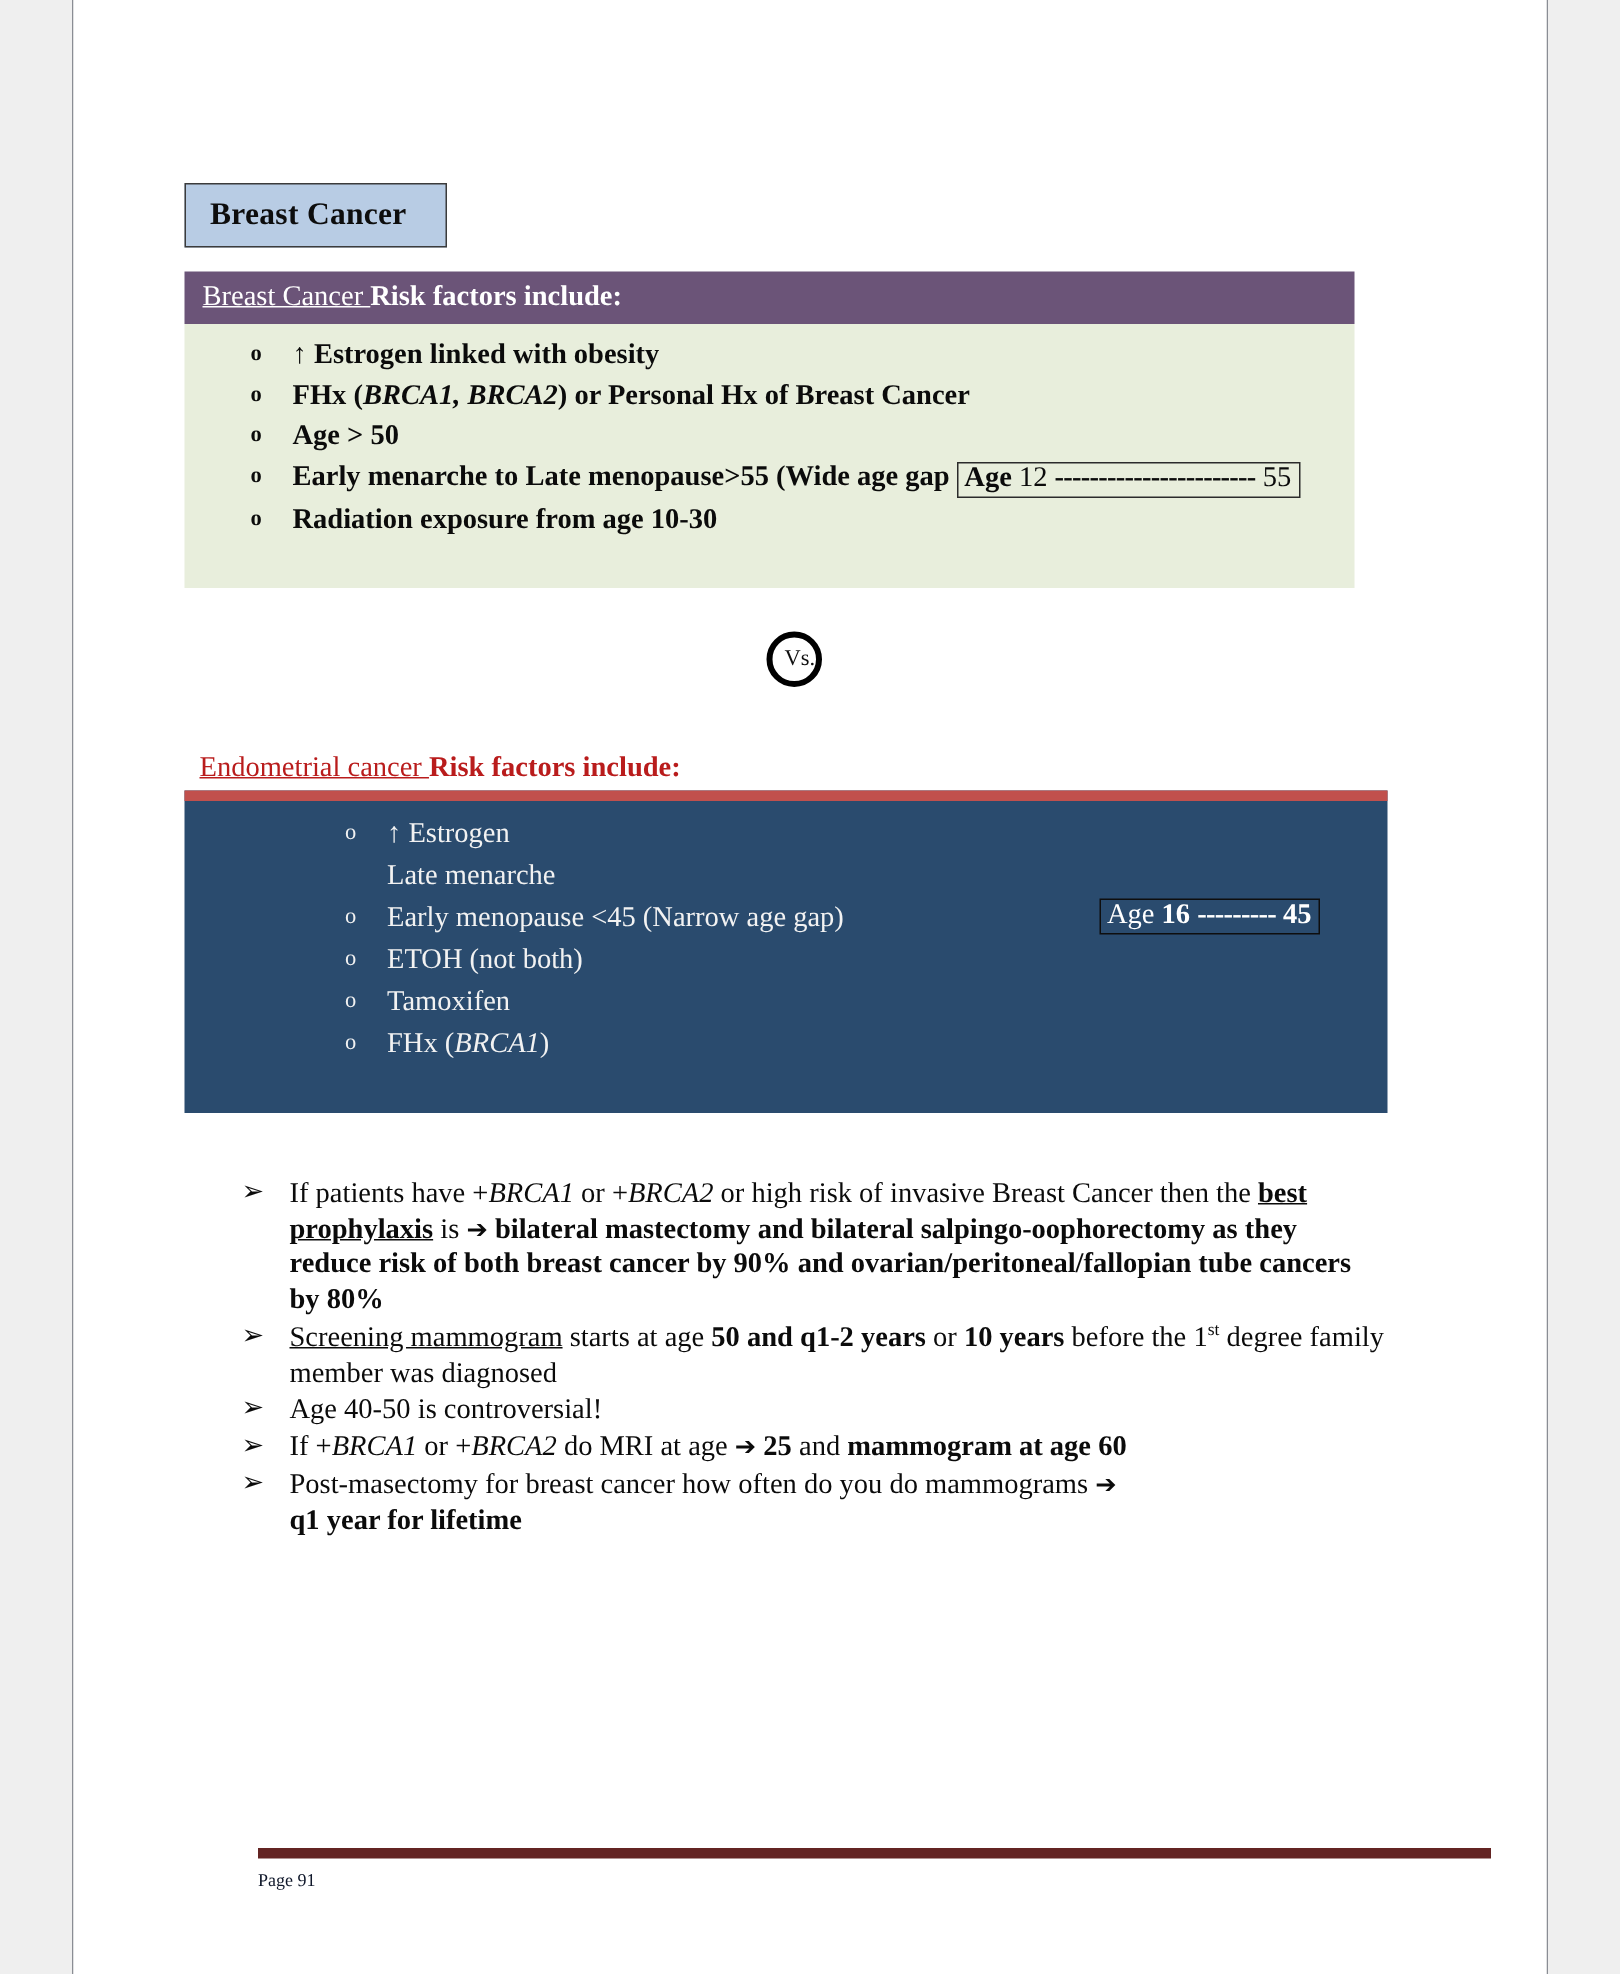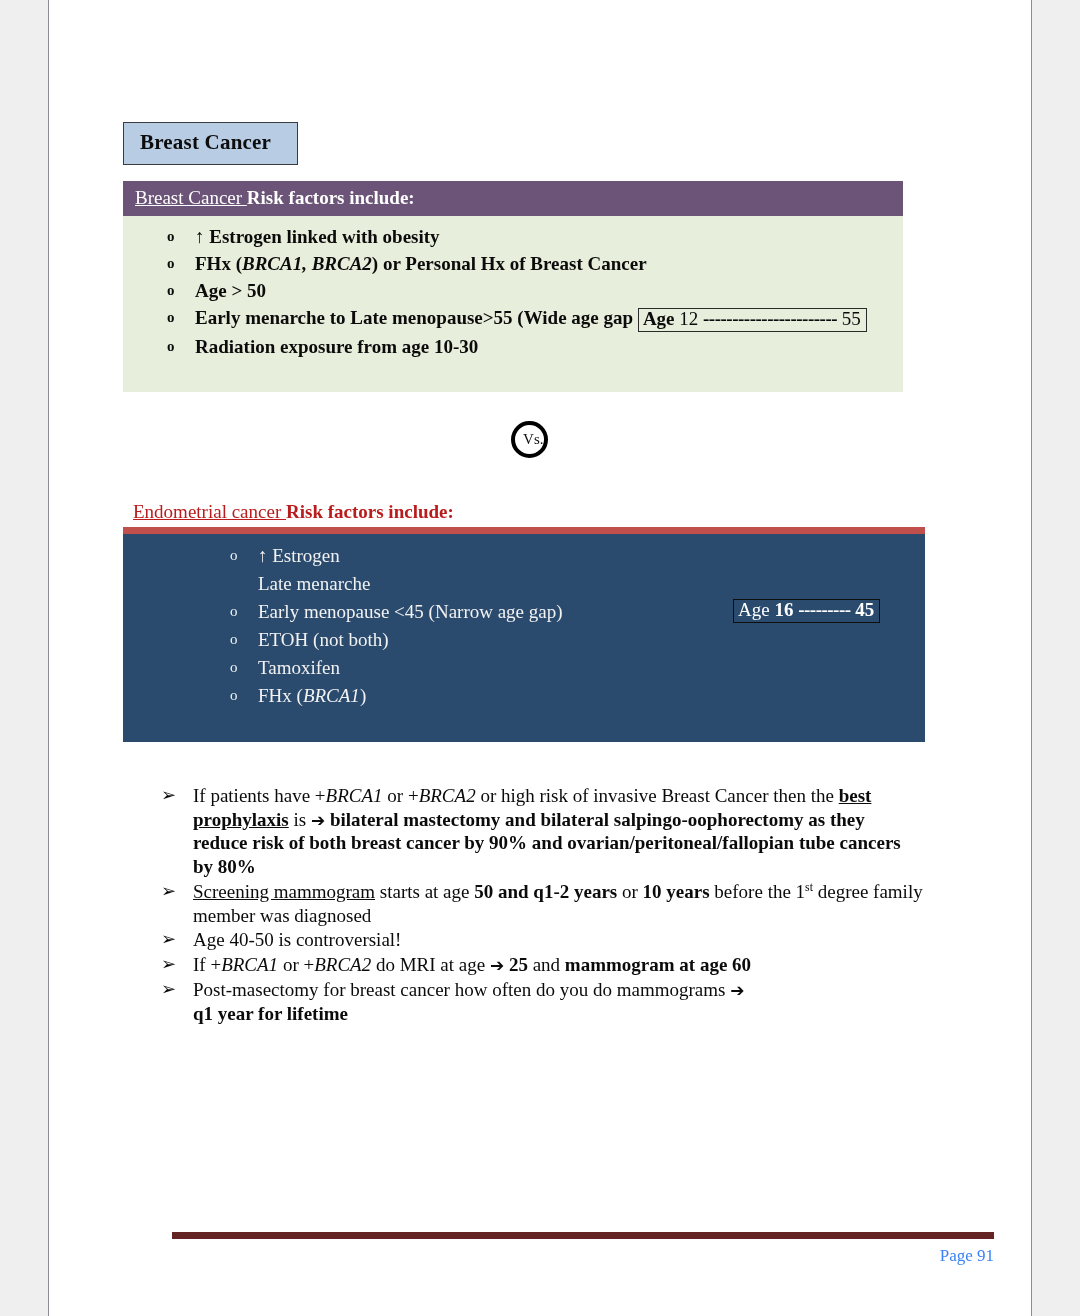--- a/index.html
+++ b/index.html
@@ -186,23 +186,22 @@
     position: absolute;
     left: 123px;
     width: 822px;
     top: 1232px;
   }
   .footer-rule {
     height: 7px;
     background: #632423;
   }
   .footer-page {
-    text-align: right;
-    font-size: 17px;
-    color: #3b82f6;
+    font-size: 12px;
+    color: #0f172a;
     padding-top: 7px;
   }
 </style>
 </head>
 <body>
 
 <div class="gutter left"></div>
 <div class="gutter right"></div>
 
 <div class="page">

